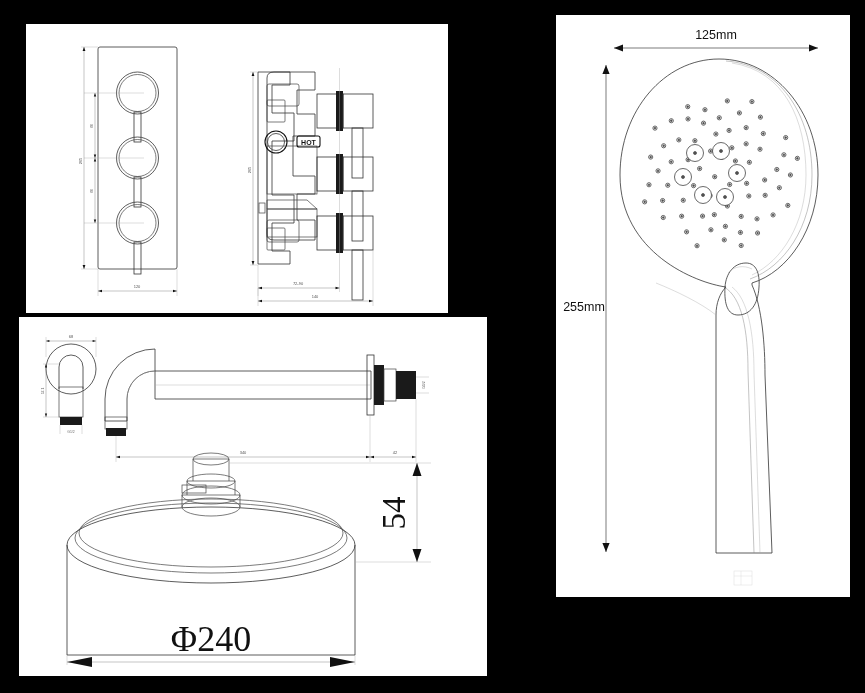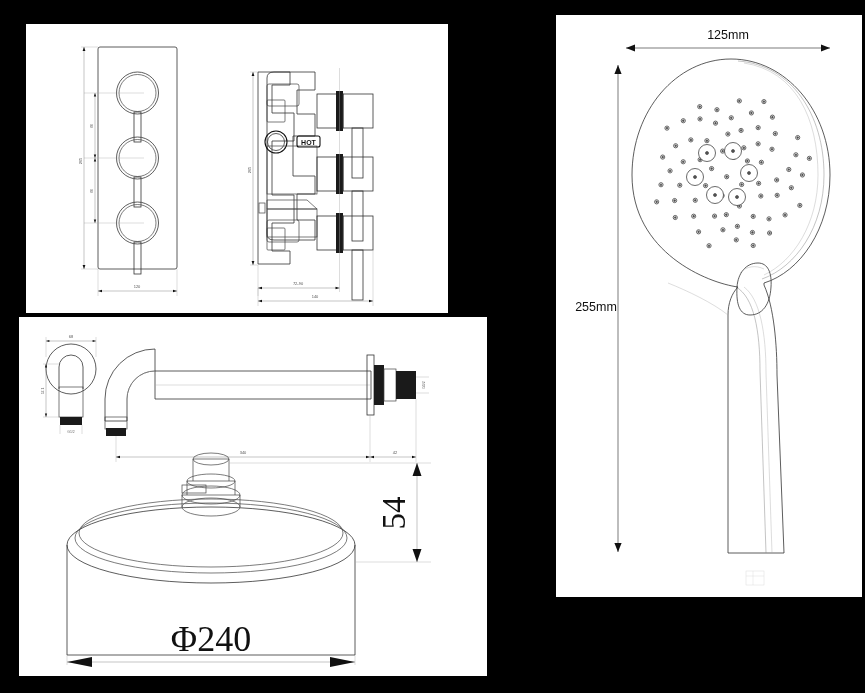--- a/index.html
+++ b/index.html
@@ -4,21 +4,21 @@
 <title>Shower System Technical Drawing</title>
 <style>
   html,body{margin:0;padding:0;background:#000;}
   body{width:865px;height:693px;position:relative;overflow:hidden;
        font-family:"Liberation Sans", sans-serif;background:#000;}
   .stage{position:absolute;left:0;top:0;width:865px;height:693px;background:#000;}
 
   .panel{position:absolute;background:#ffffff;overflow:hidden;}
   #panel-valve{left:26px;top:24px;width:422px;height:289px;}
   #panel-arm{left:19px;top:317px;width:468px;height:359px;}
-  #panel-hand{left:556px;top:15px;width:294px;height:582px;padding-left:12px;}
+  #panel-hand{left:556px;top:15px;width:294px;height:582px;}
 
   .panel svg{display:block;width:100%;height:100%;}
   .bigdim{font-family:"Liberation Serif", serif;fill:#111;}
   .tiny{font-size:4px;fill:#555;font-family:"Liberation Sans",sans-serif;}
   .tiny2{font-size:3.4px;fill:#666;font-family:"Liberation Sans",sans-serif;}
   .ln{stroke:#333;fill:none;stroke-width:.8;}
   .ln2{stroke:#444;fill:none;stroke-width:.7;}
   .thin{stroke:#888;fill:none;stroke-width:.5;}
   .xthin{stroke:#aaa;fill:none;stroke-width:.4;}
   .dk{stroke:#111;fill:none;stroke-width:1.1;}

